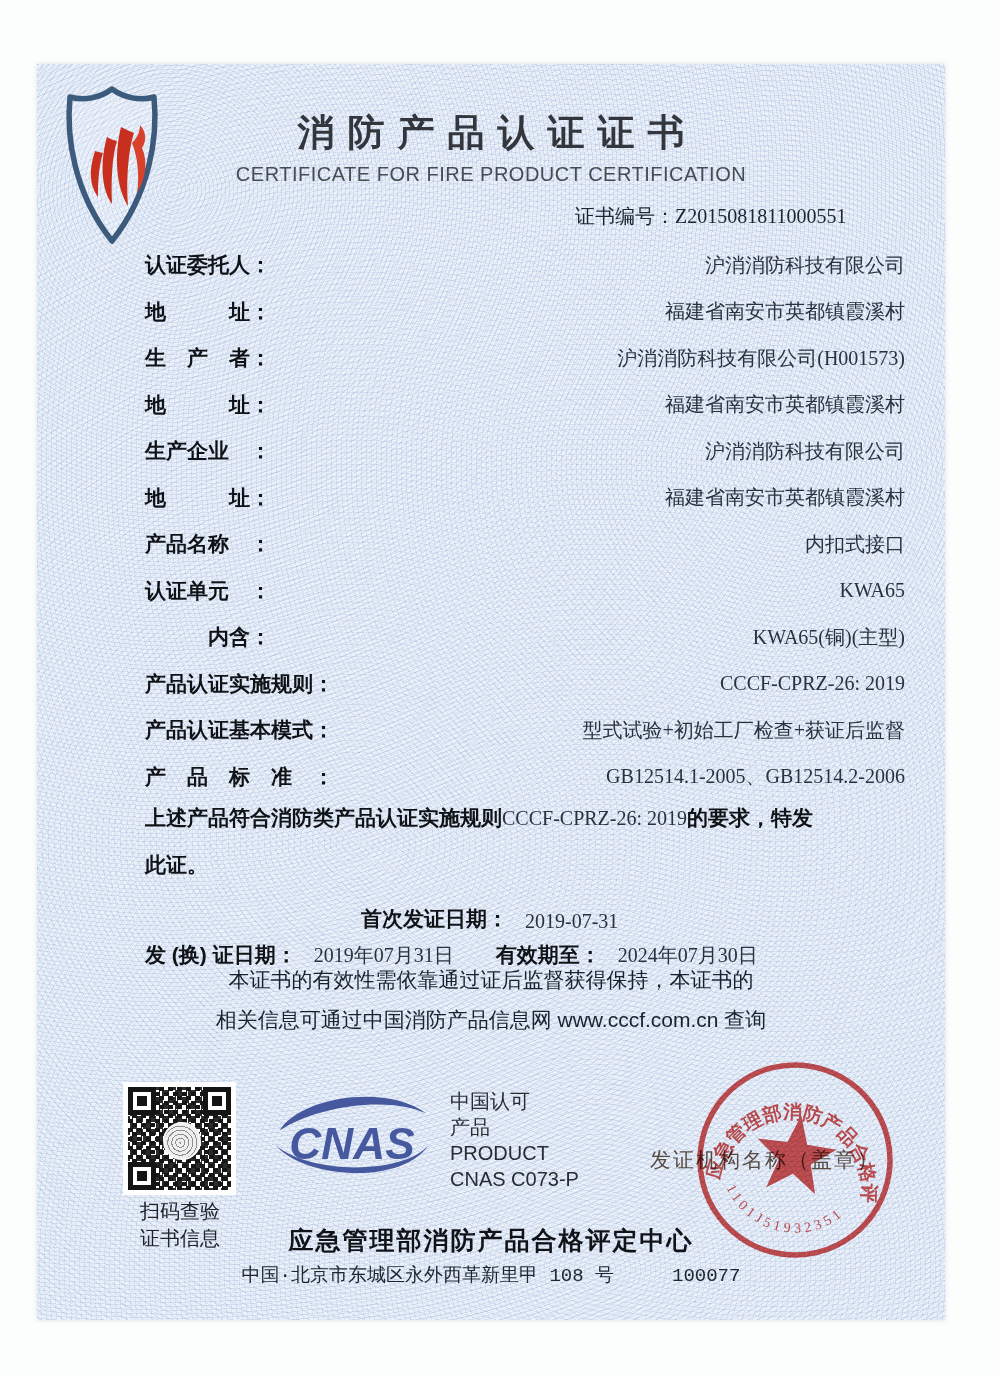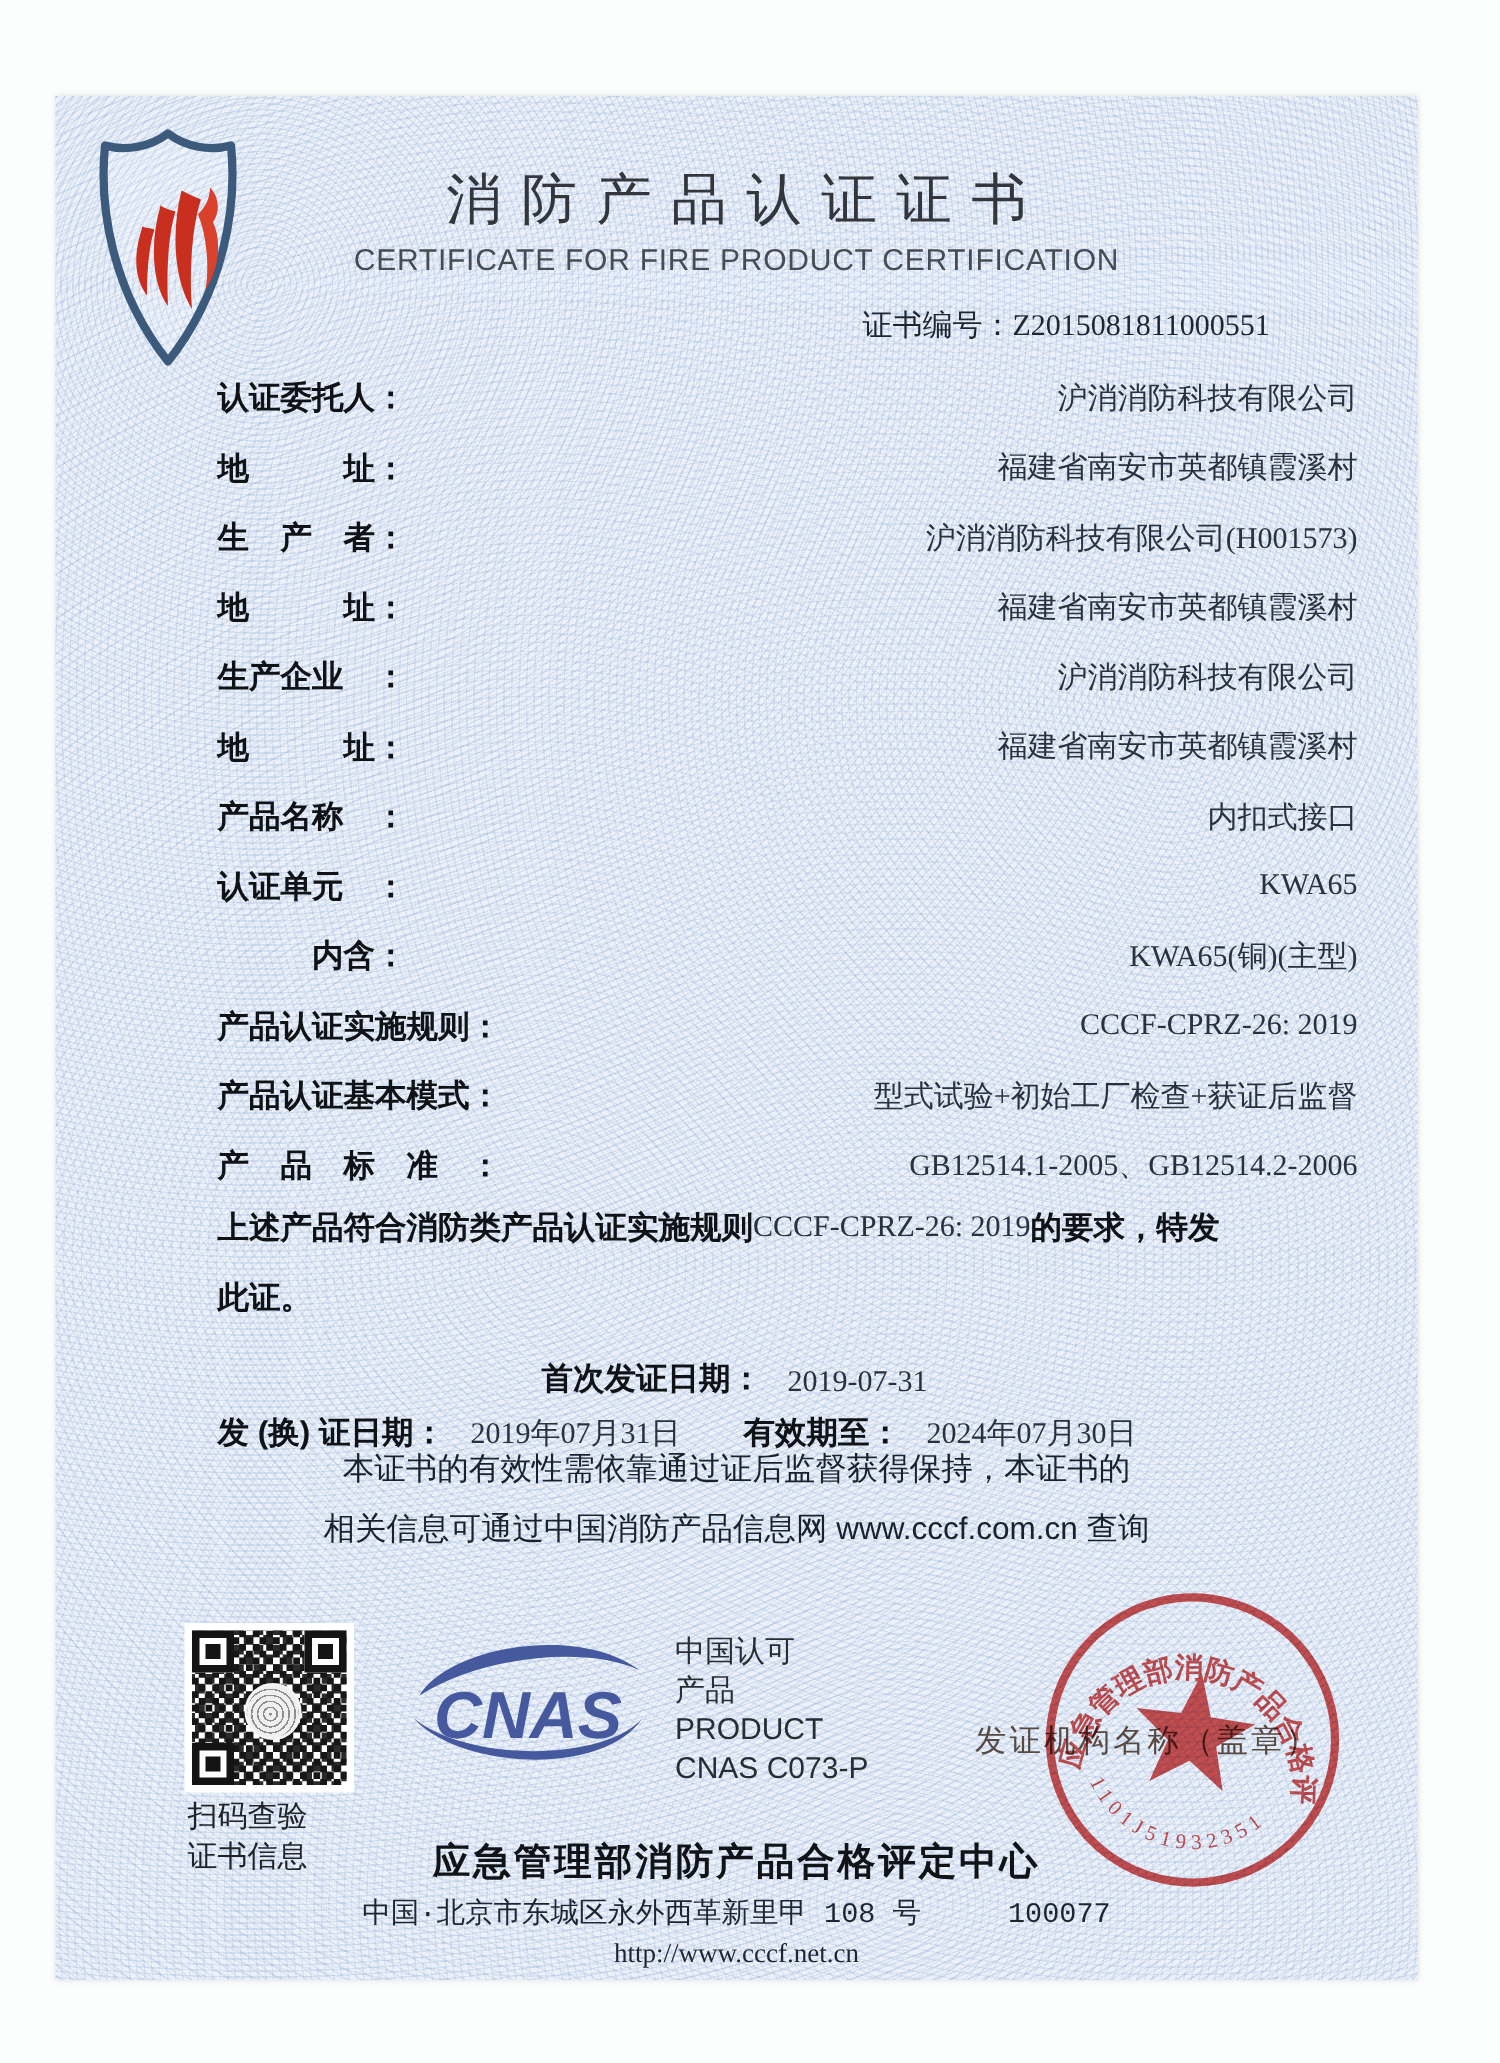--- a/index.html
+++ b/index.html
@@ -18,21 +18,21 @@
       repeating-radial-gradient(circle at 82% 32%, rgba(122,156,206,.17) 0 1px, transparent 1px 5px),
       repeating-radial-gradient(circle at 35% 62%, rgba(122,156,206,.15) 0 1px, transparent 1px 6px),
       repeating-radial-gradient(circle at 62% 96%, rgba(122,156,206,.15) 0 1px, transparent 1px 5px);
     box-shadow:0 0 4px rgba(120,130,150,.25);
   }
 
   .logo{position:absolute;left:25px;top:21px;width:100px;height:162px;}
 
   .title{
     position:absolute;left:0;top:44px;width:100%;text-align:center;
-    font-size:37px;font-weight:400;letter-spacing:13px;color:#33363c;text-indent:13px;
+    font-size:37px;font-weight:700;letter-spacing:13px;color:#33363c;text-indent:13px;
   }
   .subtitle{
     position:absolute;left:0;top:99px;width:100%;text-align:center;
     font-size:20px;color:#474c54;letter-spacing:.5px;
   }
   .certno{
     position:absolute;left:538px;top:139px;font-size:20px;color:#1c2530;
     font-family:"Liberation Serif","DejaVu Serif",serif;
   }
 
@@ -65,21 +65,21 @@
   }
   .finder{position:absolute;width:18px;height:18px;border:5px solid #141414;background:#fff;}
   .finder::after{content:"";position:absolute;left:4px;top:4px;width:10px;height:10px;background:#141414;}
   .finder.tl{left:0;top:0;} .finder.tr{right:0;top:0;} .finder.bl{left:0;bottom:0;}
   .qr-center{
     position:absolute;left:50%;top:50%;width:34px;height:34px;margin:-17px 0 0 -17px;border-radius:50%;
     background:repeating-radial-gradient(circle at 45% 55%, #8e8e8e 0 1px, #efefef 1px 4px);
     border:2px solid #f4f4f4;
   }
   .qr-caption{position:absolute;left:88px;top:1134px;width:110px;font-size:20px;line-height:27px;color:#20242a;
-    font-family:"Liberation Serif","DejaVu Serif",serif;}
+    font-family:"Liberation Serif","DejaVu Serif",serif;text-align:center;}
 
   .cnas-logo{position:absolute;left:235px;top:1026px;width:160px;height:96px;}
   .cnas-text{position:absolute;left:413px;top:1024px;font-size:20px;line-height:26px;color:#282d34;}
 
   .seal-overlay-text{
     position:absolute;left:613px;top:1082px;font-size:21px;letter-spacing:2px;color:#564a42;z-index:3;
     font-family:"Liberation Serif","DejaVu Serif",serif;white-space:nowrap;
   }
   .seal{position:absolute;left:643px;top:981px;width:230px;height:230px;z-index:4;
         mix-blend-mode:multiply;opacity:.92;transform:rotate(8deg);}
@@ -225,16 +225,15 @@
       <text font-size="19" fill="#cf4343" font-weight="700" font-family="&quot;Liberation Sans&quot;,&quot;DejaVu Sans&quot;,sans-serif">
         <textPath href="#sealTop" startOffset="0">应急管理部消防产品合格评定中心</textPath>
       </text>
       <text font-size="14" fill="#cf4343" letter-spacing="4" font-family="&quot;Liberation Serif&quot;,&quot;DejaVu Serif&quot;,serif">
         <textPath href="#sealBot" startOffset="2">1101J51932351</textPath>
       </text>
     </svg>
 
     <div class="footer-org">应急管理部消防产品合格评定中心</div>
     <div class="footer-addr"><span>中国·北京市东城区永外西革新里甲 108 号</span><span class="post">100077</span></div>
-    <div class="footer-url">http://www.cccf.net.cn</div>
 
   </div>
 </div>
 
 </body></html>

